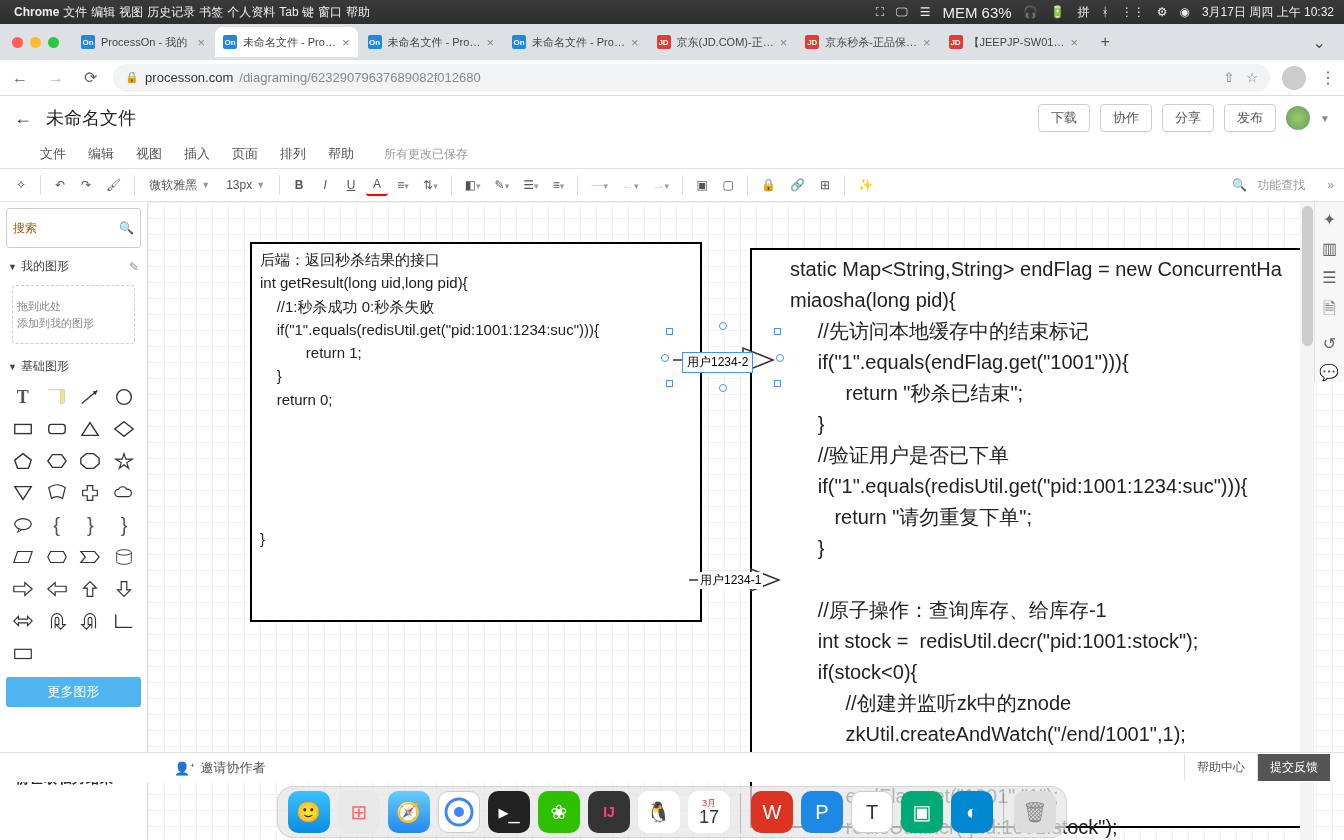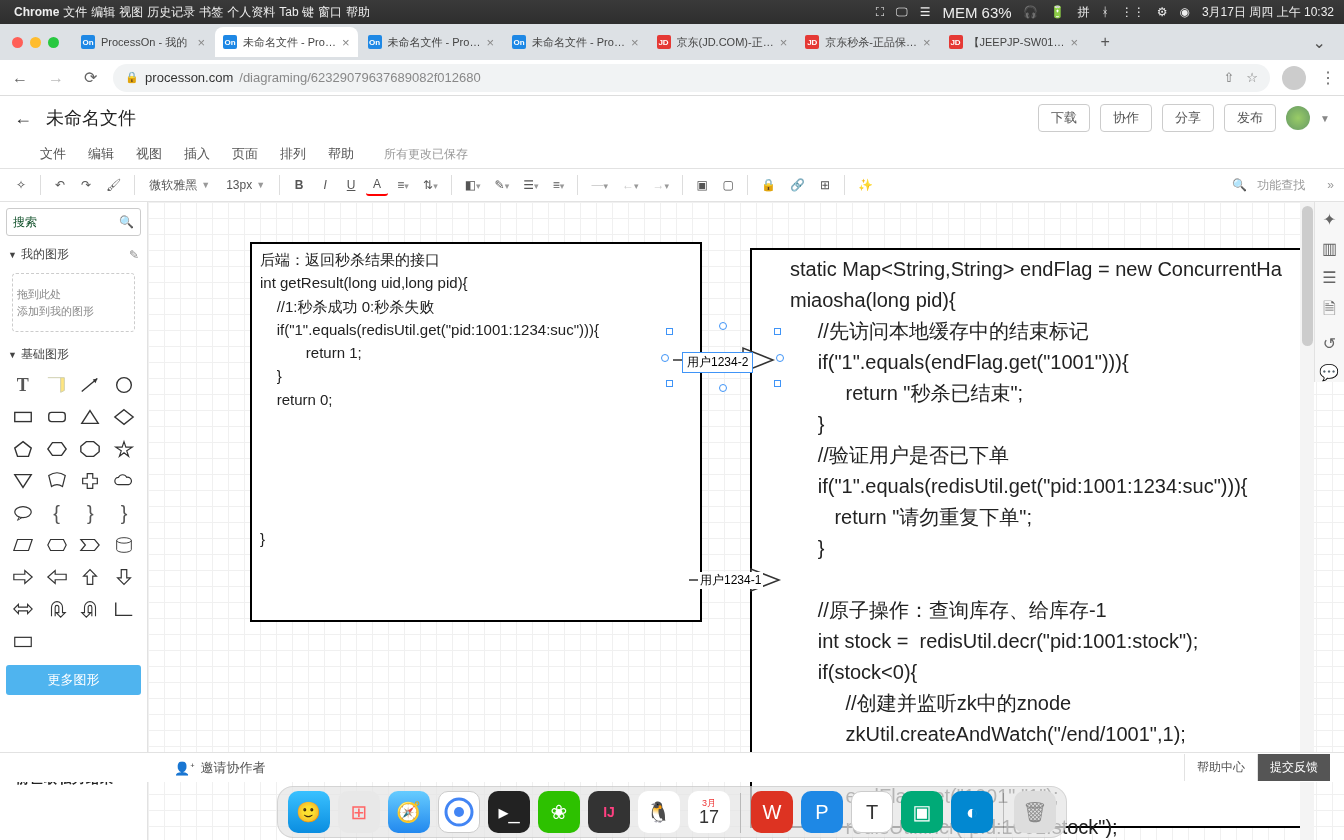--- a/index.html
+++ b/index.html
@@ -52,21 +52,21 @@
 .po-toolbar .sep { width:1px; height:20px; background:#ddd; margin:0 4px; }
 .fontname { display:flex; align-items:center; gap:4px; padding:2px 6px; }
 .caret-dn { font-size:9px; color:#999; }
 .po-toolbar-right { margin-left:auto; display:flex; align-items:center; gap:10px; color:#999; }
 
 
 .po-body { display:flex; height:642px; position:relative; }
 
 
 .left-panel { width:148px; border-right:1px solid #e2e2e2; display:flex; flex-direction:column; background:#fff; }
-.search-box { margin:6px; height:28px; border:1px solid #ccc; border-radius:3px; display:flex; align-items:center; padding:0 6px; font-size:12px; color:#14532d; }
+.search-box { margin:6px; height:40px; border:1px solid #ccc; border-radius:3px; display:flex; align-items:center; padding:0 6px; font-size:12px; color:#a16207; }
 .search-box .sicon { margin-left:auto; }
 .section-hdr { display:flex; align-items:center; padding:4px 8px; font-size:12px; font-weight:500; color:#444; }
 .section-hdr .arrow { font-size:9px; margin-right:4px; }
 .section-hdr .edit-icon { margin-left:auto; color:#888; font-size:12px; }
 .drop-zone { margin:6px 12px 10px; border:1px dashed #ccc; border-radius:4px; padding:12px 4px; font-size:11px; color:#888; line-height:1.5; }
 .shape-grid { display:grid; grid-template-columns:repeat(4,1fr); gap:4px; padding:4px 8px; }
 .shape-cell { height:28px; display:flex; align-items:center; justify-content:center; color:#555; }
 .shape-cell svg { width:22px; height:20px; }
 .more-shapes { margin-top:auto; background:#4fb4ef; color:#fff; text-align:center; padding:6px; font-size:13px; margin:6px; border-radius:3px; }
 

